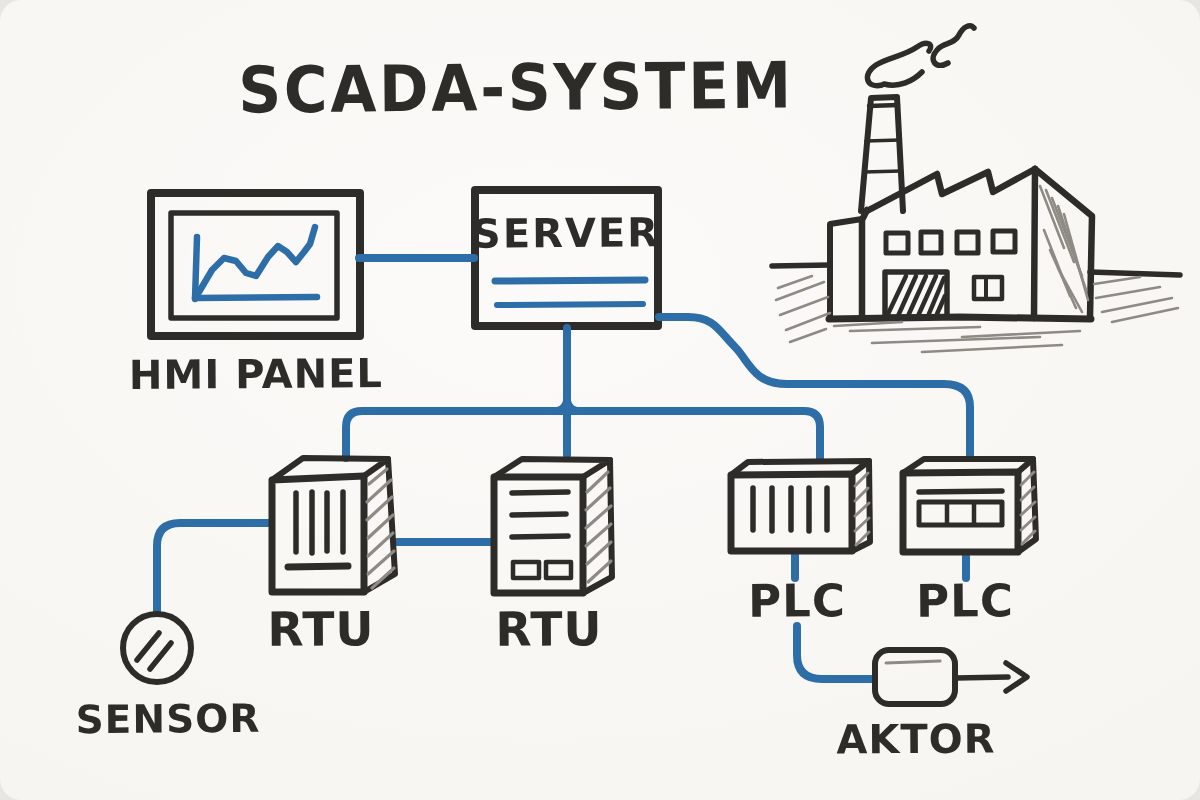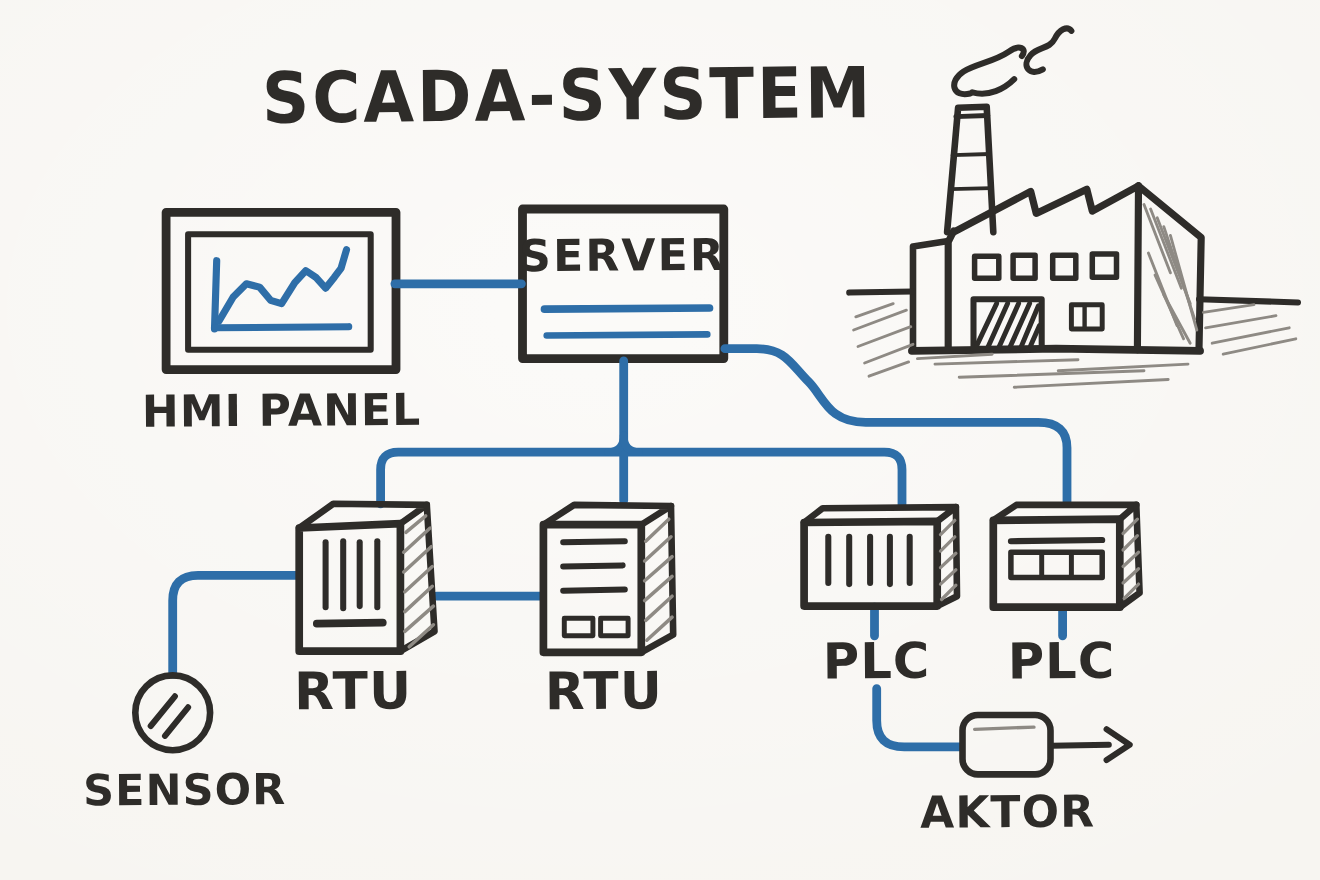--- a/index.html
+++ b/index.html
@@ -3,20 +3,21 @@
 <meta charset="utf-8">
 <style>
   html,body{margin:0;padding:0;background:#e8e6e2;}
   .stage{
     position:relative;width:1200px;height:800px;margin:0 auto;
     background:
       radial-gradient(1400px 900px at 45% 35%, rgba(255,255,255,.55), rgba(0,0,0,0) 70%),
       #f7f5f1;
     overflow:hidden;
     font-family:"DejaVu Sans",sans-serif;
+    border-radius:21px;
   }
   svg.draw{position:absolute;left:0;top:0;}
   .ink{stroke:var(--ink);fill:none;stroke-linecap:round;stroke-linejoin:round;}
   .wire{stroke:var(--wire);fill:none;stroke-linecap:round;stroke-linejoin:round;}
   .pencil{stroke:var(--pencil);fill:none;stroke-linecap:round;}
   .label{
     position:absolute;transform:translate(-50%,-50%) rotate(-.4deg);
     color:var(--ink);font-weight:700;white-space:nowrap;letter-spacing:1px;
   }
   .title{

